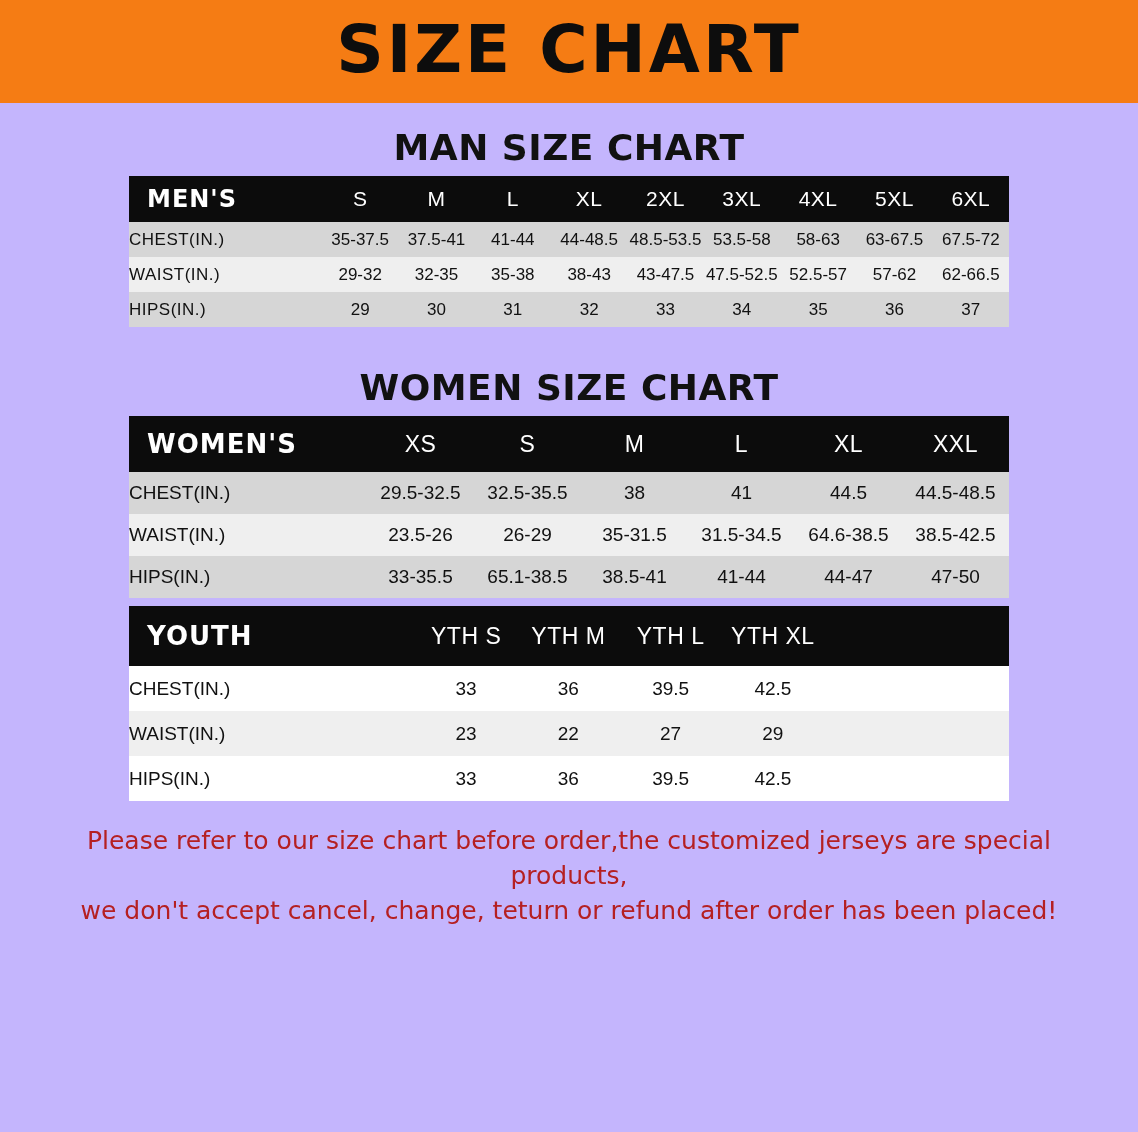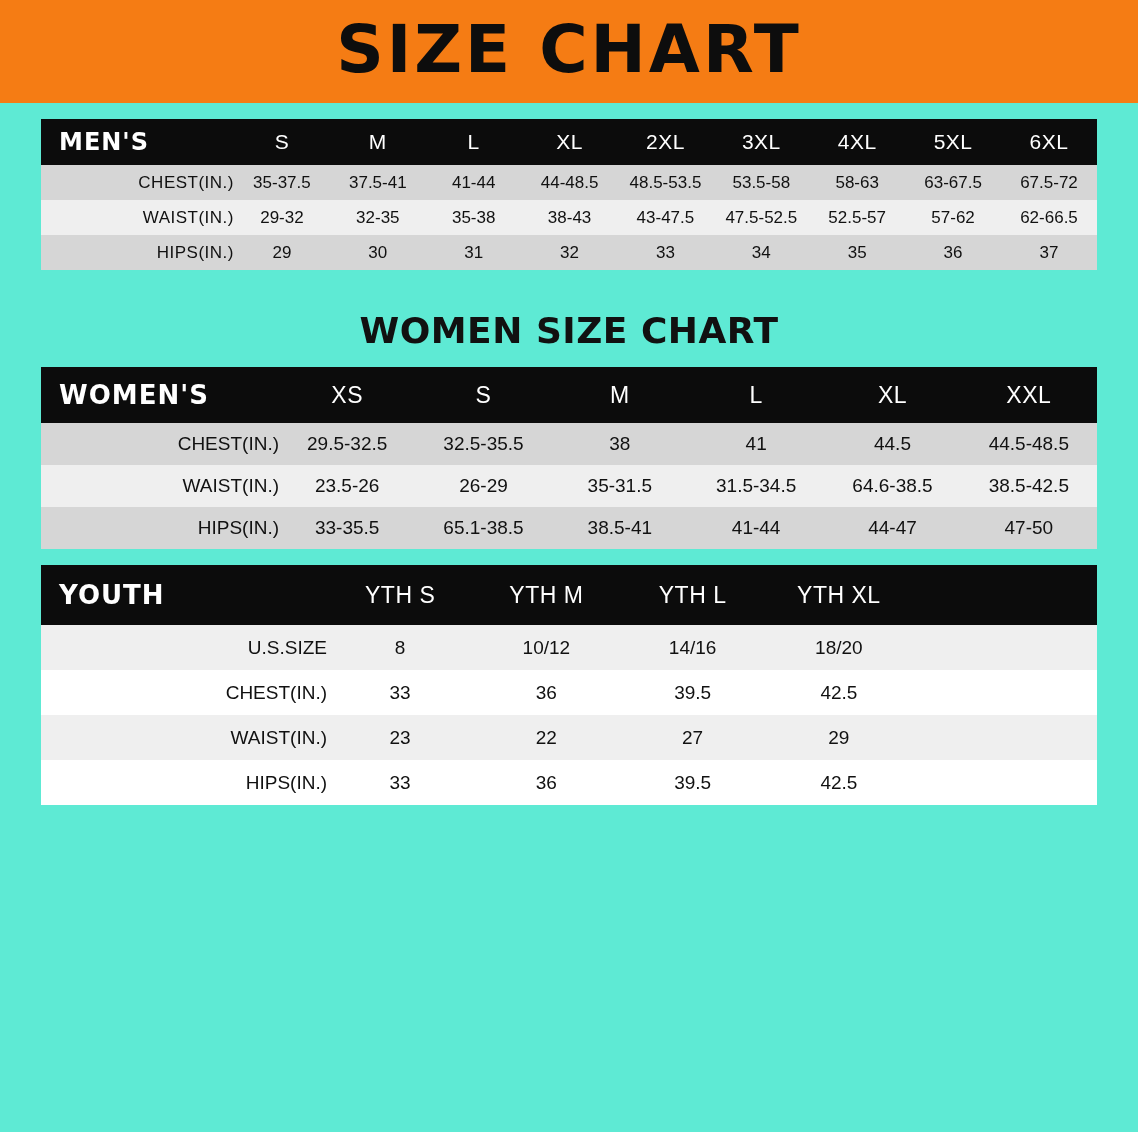--- a/index.html
+++ b/index.html
@@ -11,21 +11,21 @@
     height: 1132px;
     background: #ffffff;
     font-family: "Liberation Sans", sans-serif;
     color: #111111;
     overflow: hidden;
   }
   .page {
     position: relative;
     width: 1138px;
     height: 1132px;
-    background: #5eead4;
+    background: #c4b5fd;
   }
 
   
   .banner {
     width: 100%;
     height: 103px;
     background: #f57c14;
     display: flex;
     align-items: center;
     justify-content: center;
@@ -48,22 +48,22 @@
     font-size: 36px;
     letter-spacing: 0.5px;
     color: #111111;
   }
   .man-title   { margin-top: 24px; }
   .women-title { margin-top: 40px; }
   .youth-title { margin-top: 44px; }
 
   
   .table-wrap {
-    margin: 16px auto;
-    width: 1056px;
+    margin: 8px auto;
+    width: 880px;
   }
   table.size {
     border-collapse: collapse;
     width: 100%;
     table-layout: fixed;
   }
   table.size td, table.size th {
     text-align: center;
     font-family: "Liberation Sans", sans-serif;
     font-weight: normal;
@@ -81,21 +81,21 @@
   }
   table.size thead th.corner {
     text-align: left;
     padding-left: 18px;
     font-family: "DejaVu Sans", sans-serif;
     font-weight: bold;
     font-size: 25px;
     letter-spacing: 1px;
   }
   table.size tbody td:first-child {
-    text-align: right;
+    text-align: left;
   }
   .row-dark  { background: #d6d6d6; }
   .row-light { background: #efefef; }
   .row-white { background: #ffffff; }
 
   
   #men-table thead th { height: 46px; }
   #men-table tbody td { height: 35px; font-size: 17px; }
   #men-table thead th.corner { font-size: 24px; }
   #men-table tbody td:first-child { font-size: 17px; letter-spacing: 0.5px; }
@@ -124,20 +124,21 @@
 </style>
 </head>
 <body>
 
 <div class="page">
 
   <div class="banner">
     <div class="banner-title">SIZE CHART</div>
   </div>
 
+  <div class="section-title man-title">MAN SIZE CHART</div>
   <div class="table-wrap">
     <table class="size" id="men-table">
       <thead>
         <tr>
           <th class="corner" style="width:175px">MEN'S</th>
           <th>S</th>
           <th>M</th>
           <th>L</th>
           <th>XL</th>
           <th>2XL</th>
@@ -240,28 +241,20 @@
         <tr>
           <th class="corner" style="width:268px">YOUTH</th>
           <th>YTH S</th>
           <th>YTH M</th>
           <th>YTH L</th>
           <th>YTH XL</th>
           <th style="width:185px"></th>
         </tr>
       </thead>
       <tbody>
-        <tr class="row-light">
-          <td>U.S.SIZE</td>
-          <td>8</td>
-          <td>10/12</td>
-          <td>14/16</td>
-          <td>18/20</td>
-          <td></td>
-        </tr>
         <tr class="row-white">
           <td>CHEST(IN.)</td>
           <td>33</td>
           <td>36</td>
           <td>39.5</td>
           <td>42.5</td>
           <td></td>
         </tr>
         <tr class="row-light">
           <td>WAIST(IN.)</td>
@@ -276,14 +269,18 @@
           <td>33</td>
           <td>36</td>
           <td>39.5</td>
           <td>42.5</td>
           <td></td>
         </tr>
       </tbody>
     </table>
   </div>
 
+  <div class="note">
+    <span class="line">Please refer to our size chart before order,the customized jerseys are special products,</span>
+    <span class="line">we don't accept cancel, change, teturn or refund after order has been placed!</span>
+  </div>
 
 </div>
 
 </body></html>

